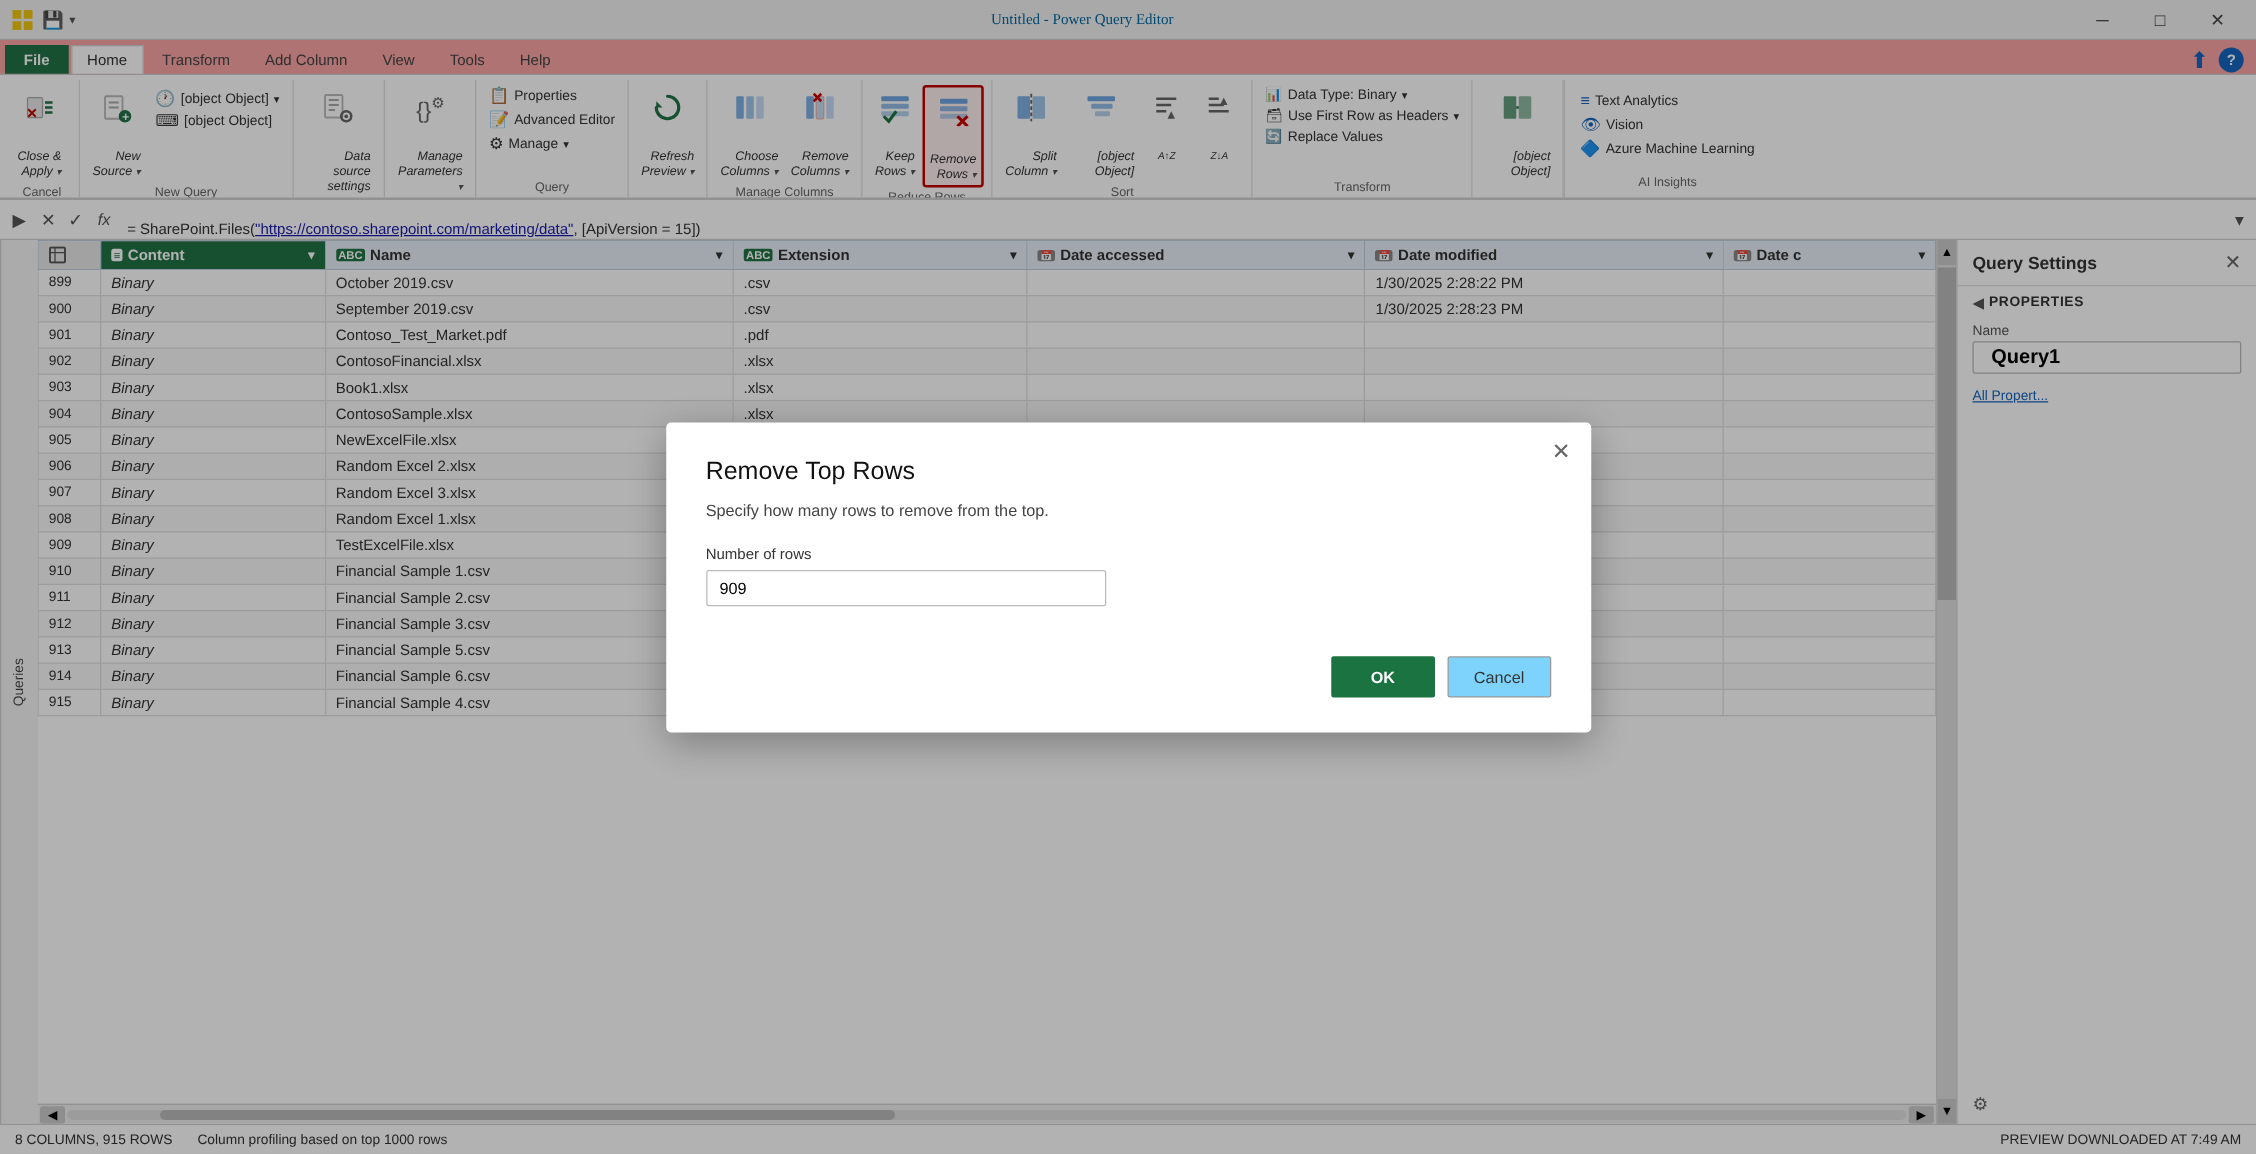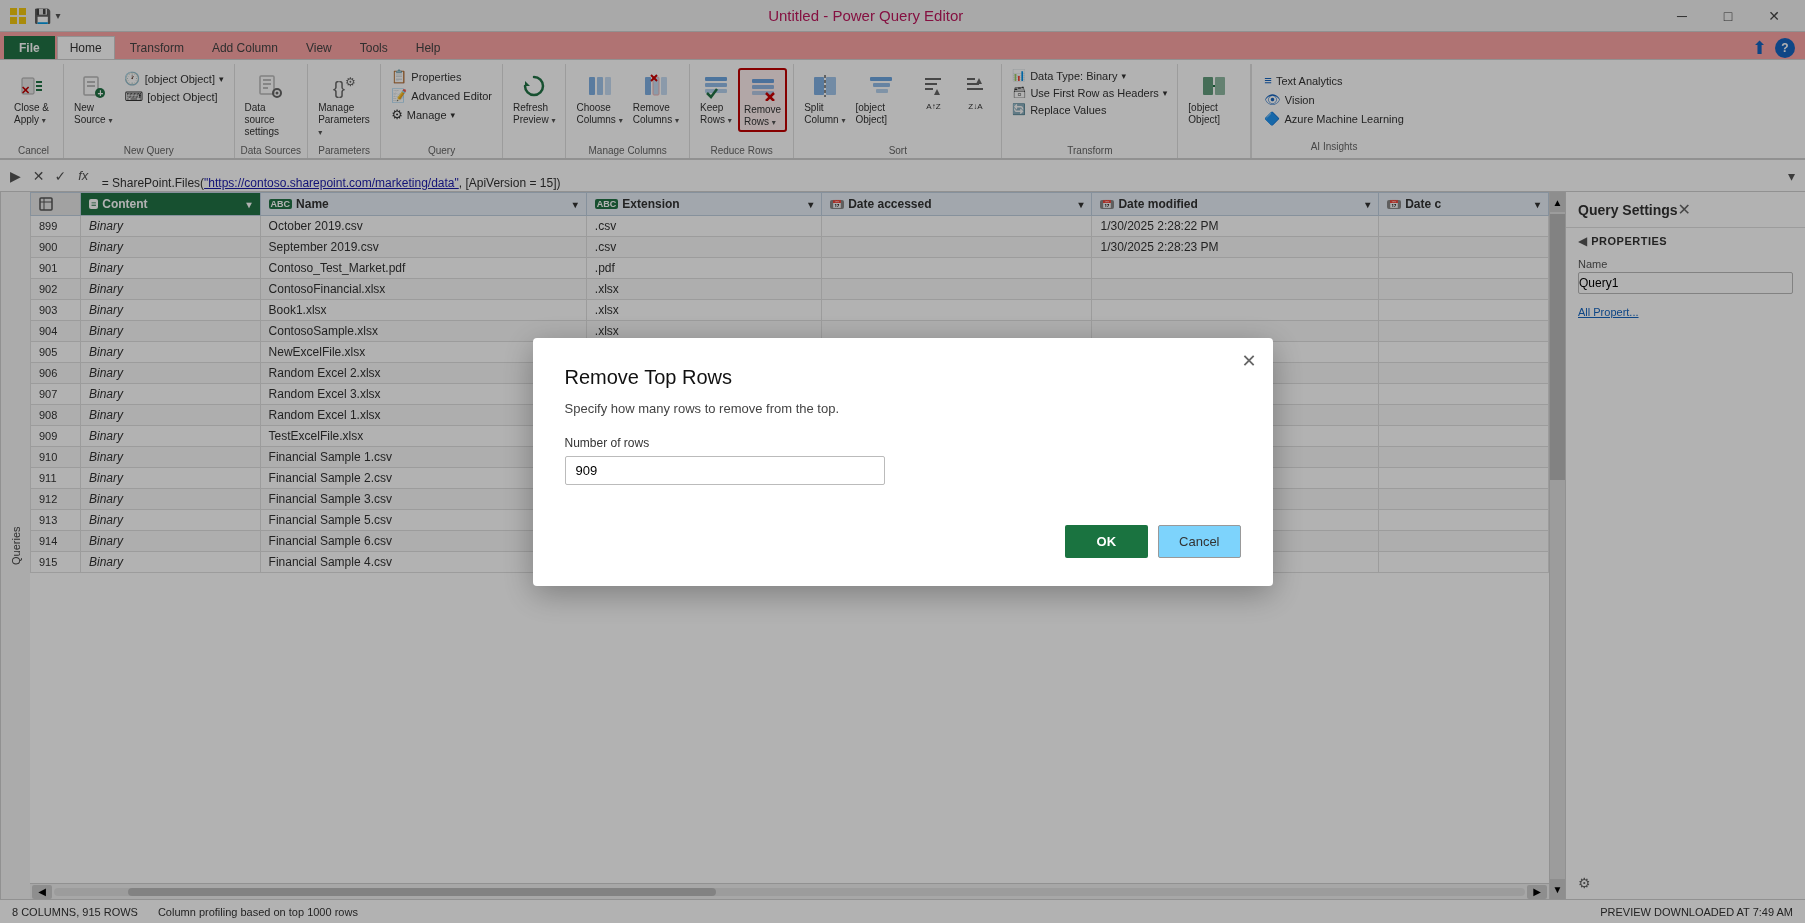--- a/index.html
+++ b/index.html
@@ -12,21 +12,21 @@
       display: flex;
       align-items: center;
       padding: 0 8px;
       border-bottom: 1px solid #d0d0d0;
       position: relative;
     }
     .title-bar-logo { width: 20px; height: 20px; margin-right: 6px; }
     .title-bar-logo svg { width: 20px; height: 20px; }
     .title-bar-save { margin-right: 4px; color: #555; font-size: 14px; cursor: pointer; }
     .title-bar-dropdown { margin-right: 12px; color: #555; font-size: 10px; cursor: pointer; }
-    .title-bar-title { flex: 1; text-align: center; font-size: 15px; color: #be185d; }
+    .title-bar-title { flex: 1; text-align: center; font-size: 12px; color: #0369a1; font-family: Liberation Serif, serif; }
     .title-bar-controls { display: flex; gap: 0; }
     .title-bar-btn { width: 46px; height: 32px; display: flex; align-items: center; justify-content: center; cursor: pointer; font-size: 14px; color: #444; }
 
     
     .ribbon-tabs {
       background: #fca5a5;
       height: 28px;
       display: flex;
       align-items: flex-end;
       border-bottom: 1px solid #d0d0d0;
@@ -94,21 +94,21 @@
       align-items: center;
       justify-content: flex-start;
       cursor: pointer;
       padding: 2px 4px;
       border-radius: 3px;
       min-width: 40px;
       max-width: 60px;
     }
     .ribbon-btn.active-red { border: 2px solid #c00000; background: #fff0f0; }
     .ribbon-btn-icon { font-size: 22px; height: 32px; display: flex; align-items: center; justify-content: center; }
-    .ribbon-btn-label { font-size: 10px; text-align: left; color: #333; line-height: 1.2; margin-top: 0; }
+    .ribbon-btn-label { font-size: 10px; text-align: right; color: #333; line-height: 1.2; margin-top: 18px; font-style: italic; }
     .ribbon-btn-arrow { font-size: 8px; color: #555; }
 
     
     .ribbon-btn-small {
       display: flex;
       flex-direction: row;
       align-items: center;
       cursor: pointer;
       padding: 1px 4px;
       border-radius: 2px;
@@ -208,41 +208,42 @@
       width: 240px;
       background: white;
       border-left: 1px solid #d0d0d0;
       display: flex;
       flex-direction: column;
       padding: 0;
     }
     .qs-header {
       display: flex;
       align-items: center;
-      justify-content: flex-start;
+      justify-content: space-between;
       padding: 8px 12px;
       border-bottom: 1px solid #e0e0e0;
     }
     .qs-title { font-size: 14px; font-weight: 600; color: #333; }
     .qs-close { cursor: pointer; font-size: 16px; color: #666; }
     .qs-section-label {
       font-size: 11px;
       font-weight: 700;
       color: #333;
       padding: 8px 12px 4px 12px;
       letter-spacing: 0.5px;
     }
     .qs-field-label { font-size: 11px; color: #555; padding: 4px 12px 2px 12px; }
     .qs-input {
       margin: 0 12px 8px 12px;
       border: 1px solid #bbb;
-      padding: 3px 0;
-      font-size: 12px;
+      padding: 3px 14px;
+      font-size: 16px;
       border-radius: 2px;
       outline: none;
+      font-weight: bold;
     }
     .qs-gear { cursor: pointer; color: #666; font-size: 14px; }
 
     
     .status-bar {
       height: 24px;
       background: white;
       border-top: 1px solid #d0d0d0;
       display: flex;
       align-items: center;

